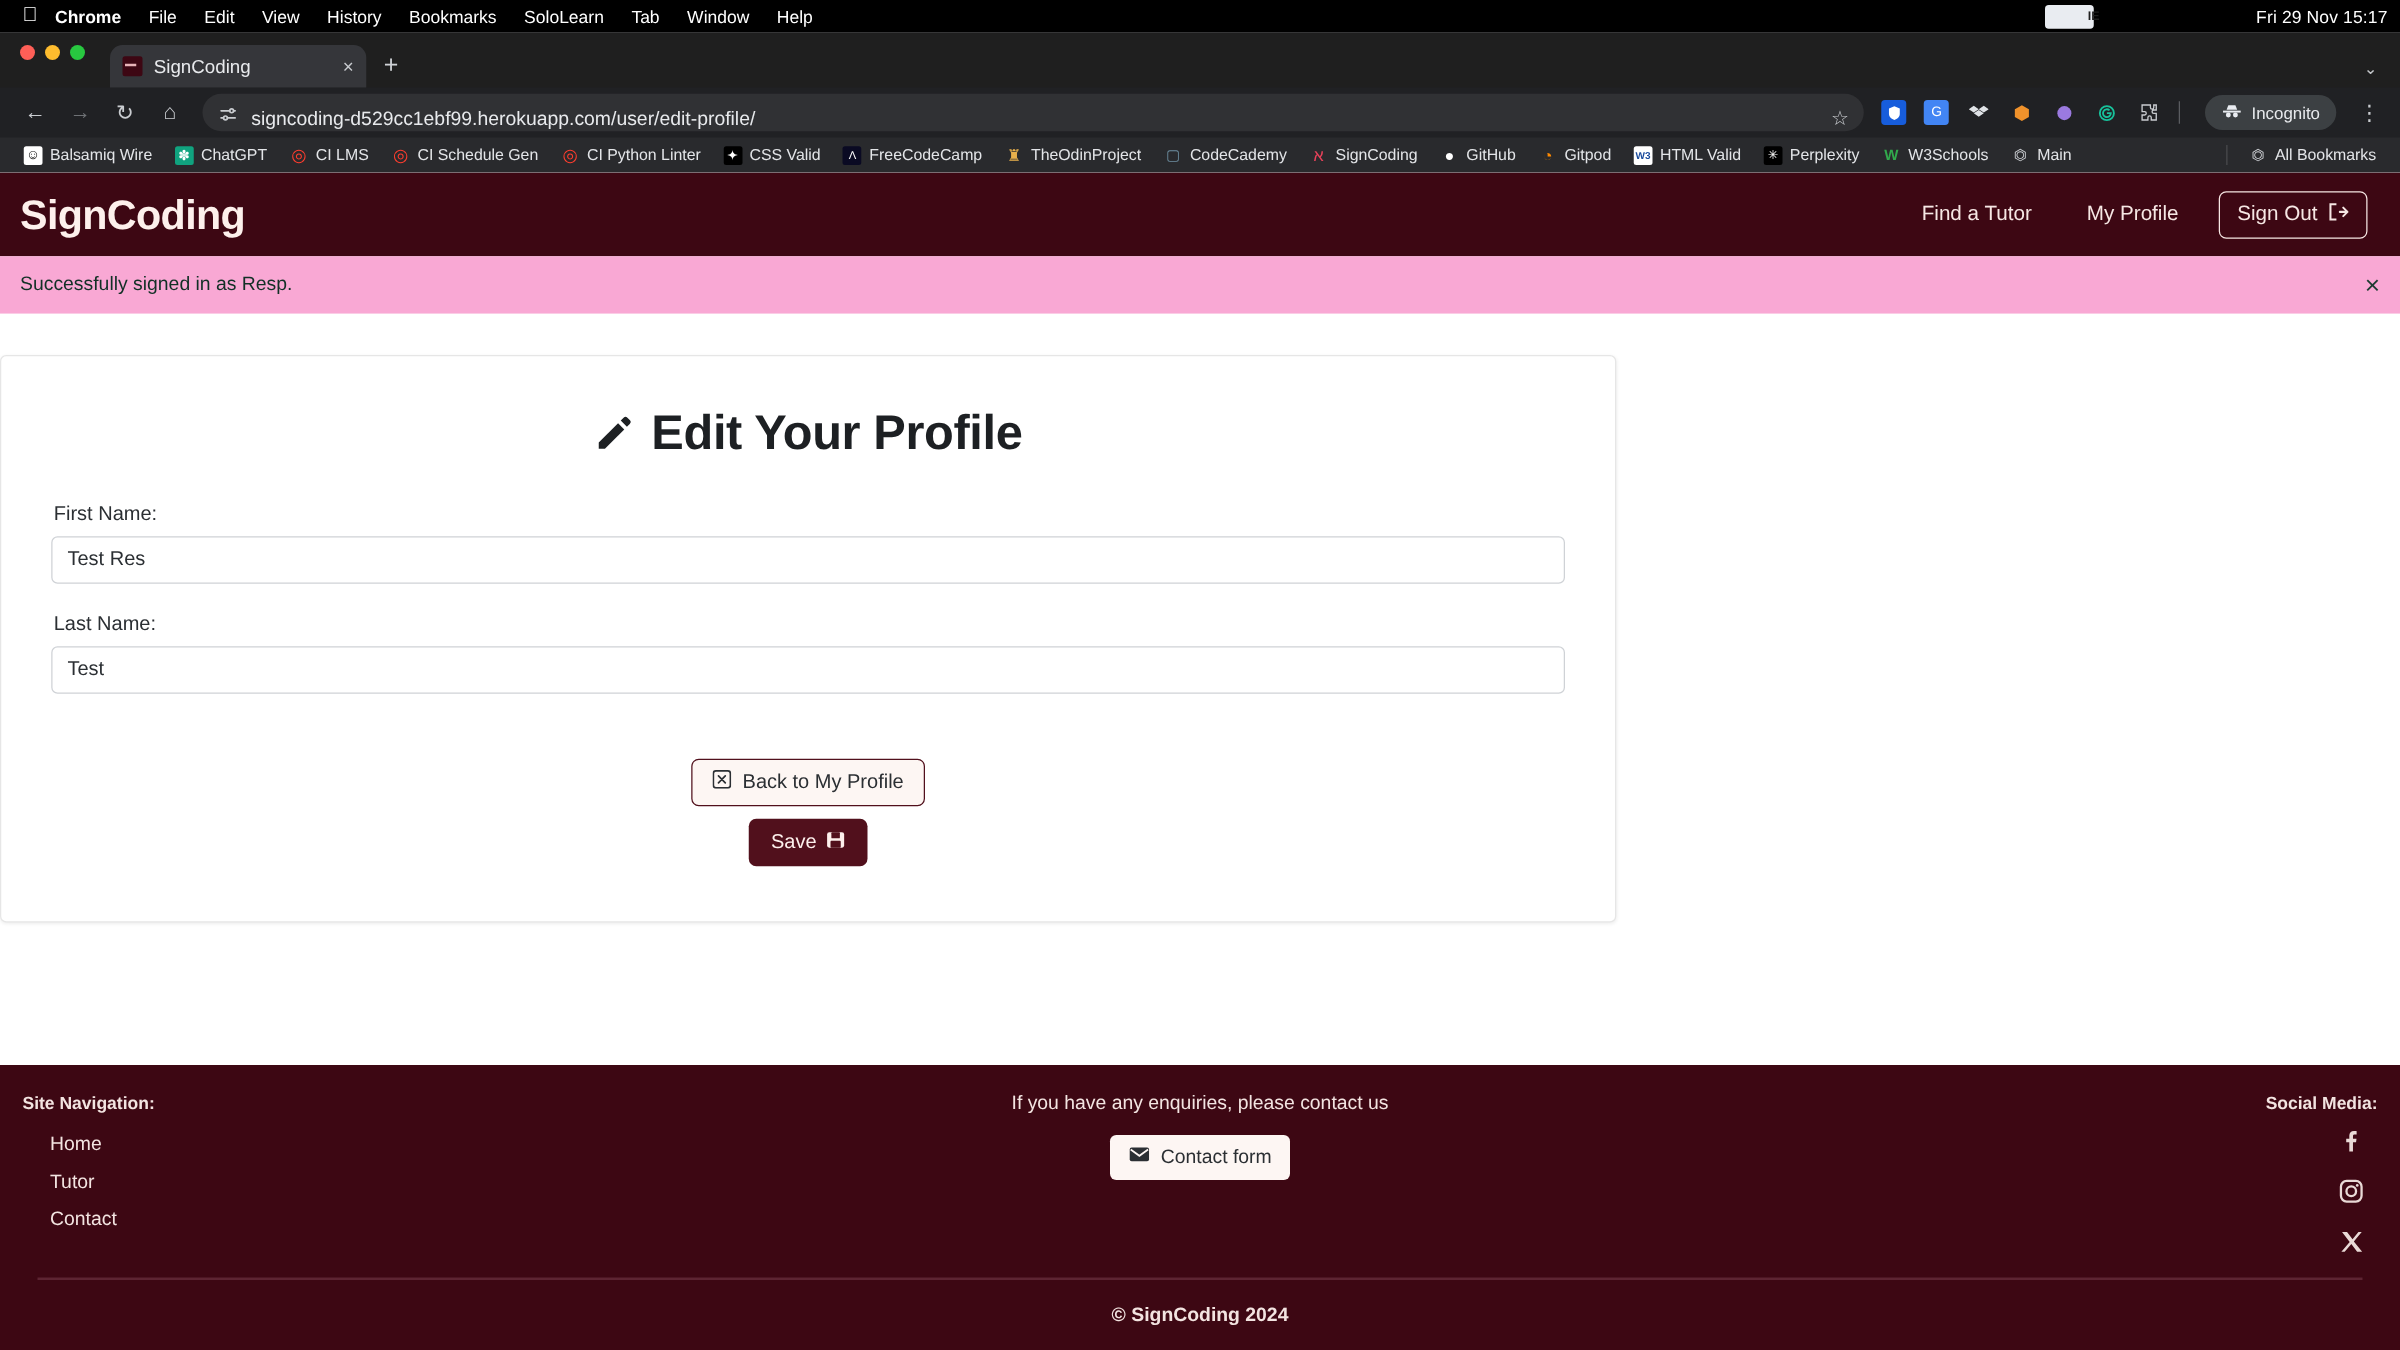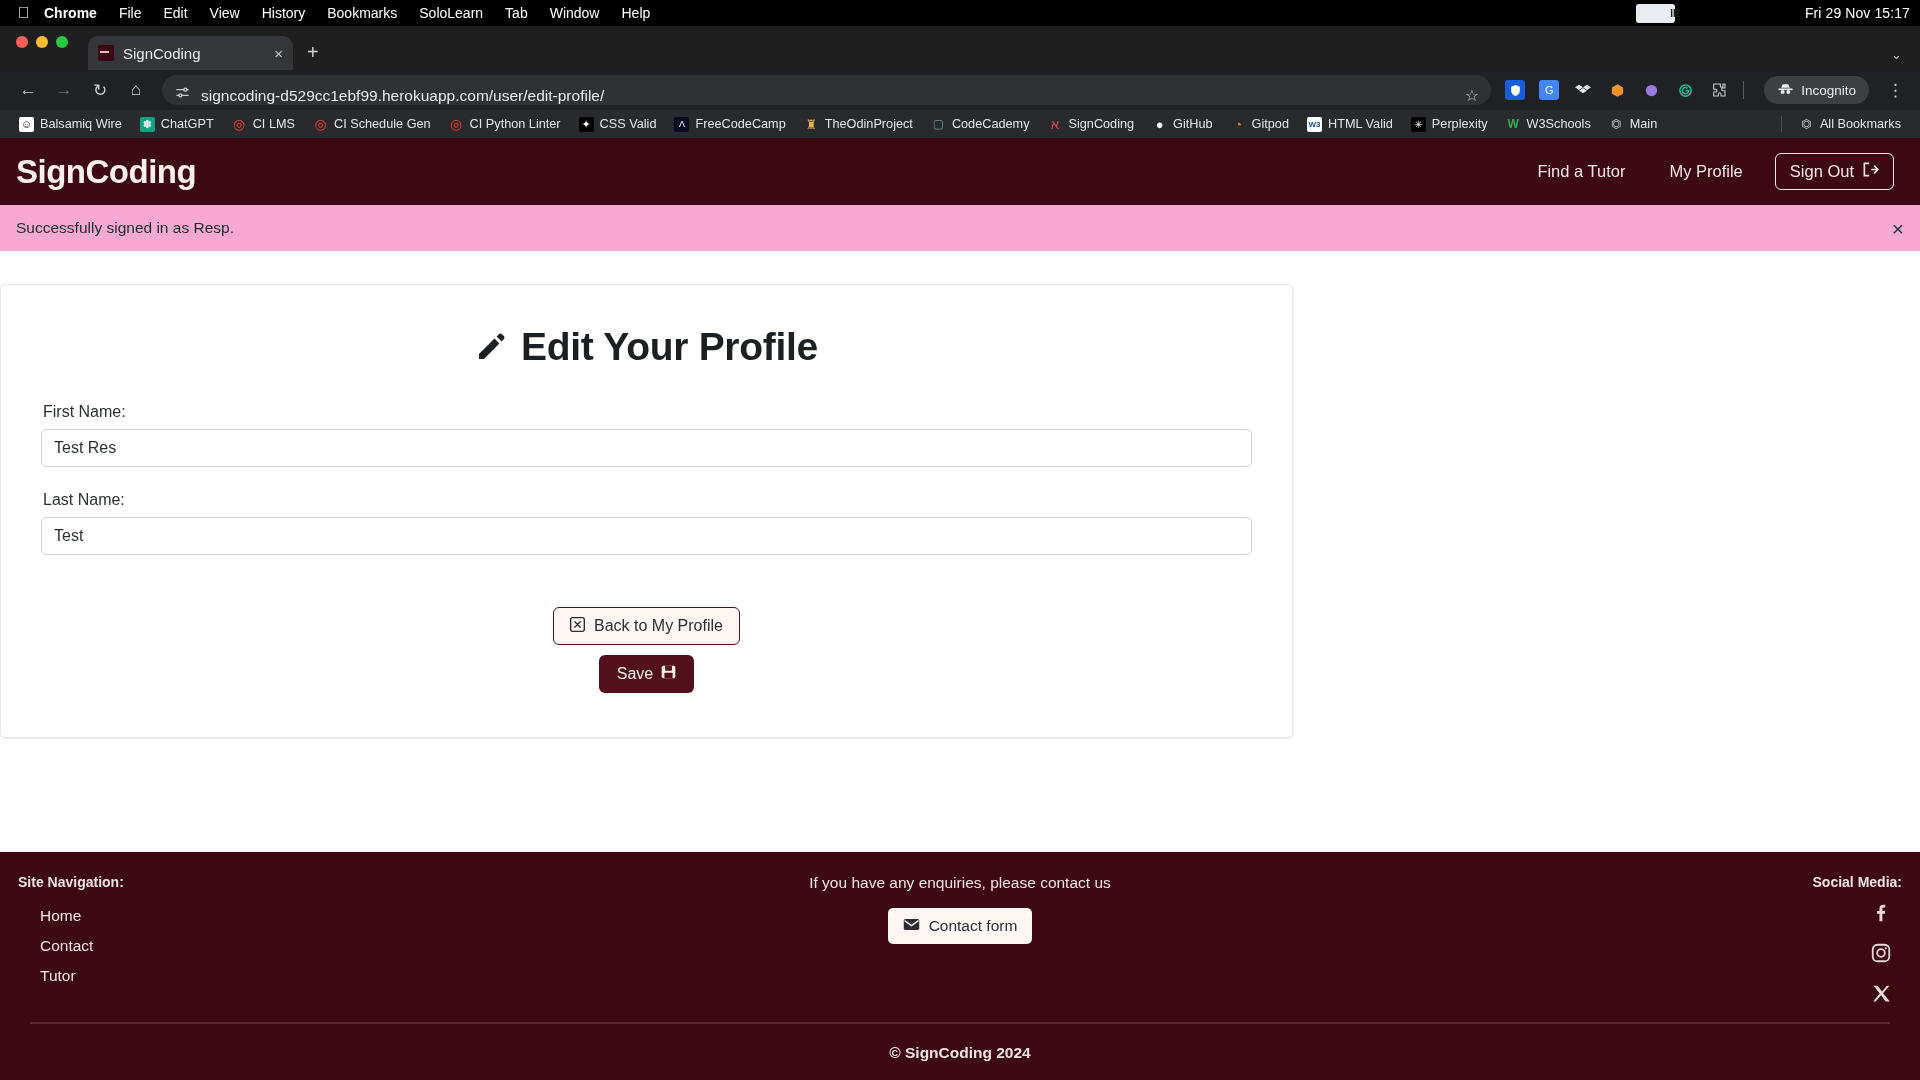--- a/index.html
+++ b/index.html
@@ -466,22 +466,22 @@
           </button>
         </div>
       </div>
     </div>
 
     <div class="footer">
       <div class="frow">
         <div class="fcol-left">
           <div class="ftitle">Site Navigation:</div>
           <div class="flink">Home</div>
+          <div class="flink">Tutor</div>
           <div class="flink">Contact</div>
-          <div class="flink">Tutor</div>
         </div>
         <div class="fcol-mid">
           <div class="fmidtext">If you have any enquiries, please contact us</div>
           <div class="contact-btn">
             <span><svg width="17" height="13" viewBox="0 0 22 16">
                   <rect x="1" y="1" width="20" height="14" rx="2" fill="#2b2f33"></rect>
                   <path d="M2 3 L11 9.5 L20 3" fill="none" stroke="#fdf6f3" stroke-width="1.8"></path>
                 </svg></span>
             <span>Contact form</span>
           </div>

